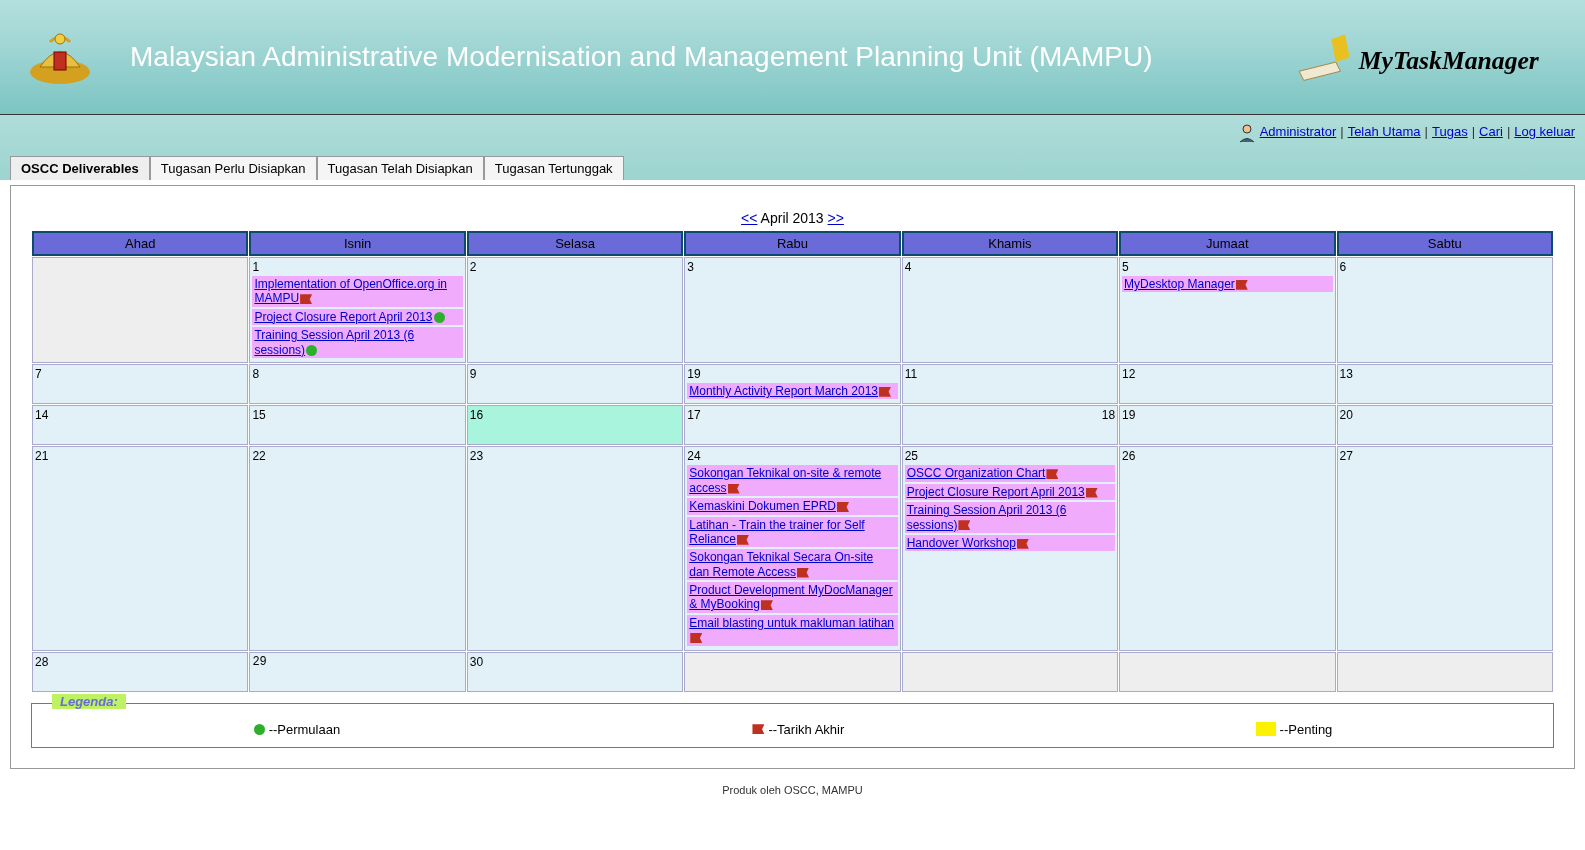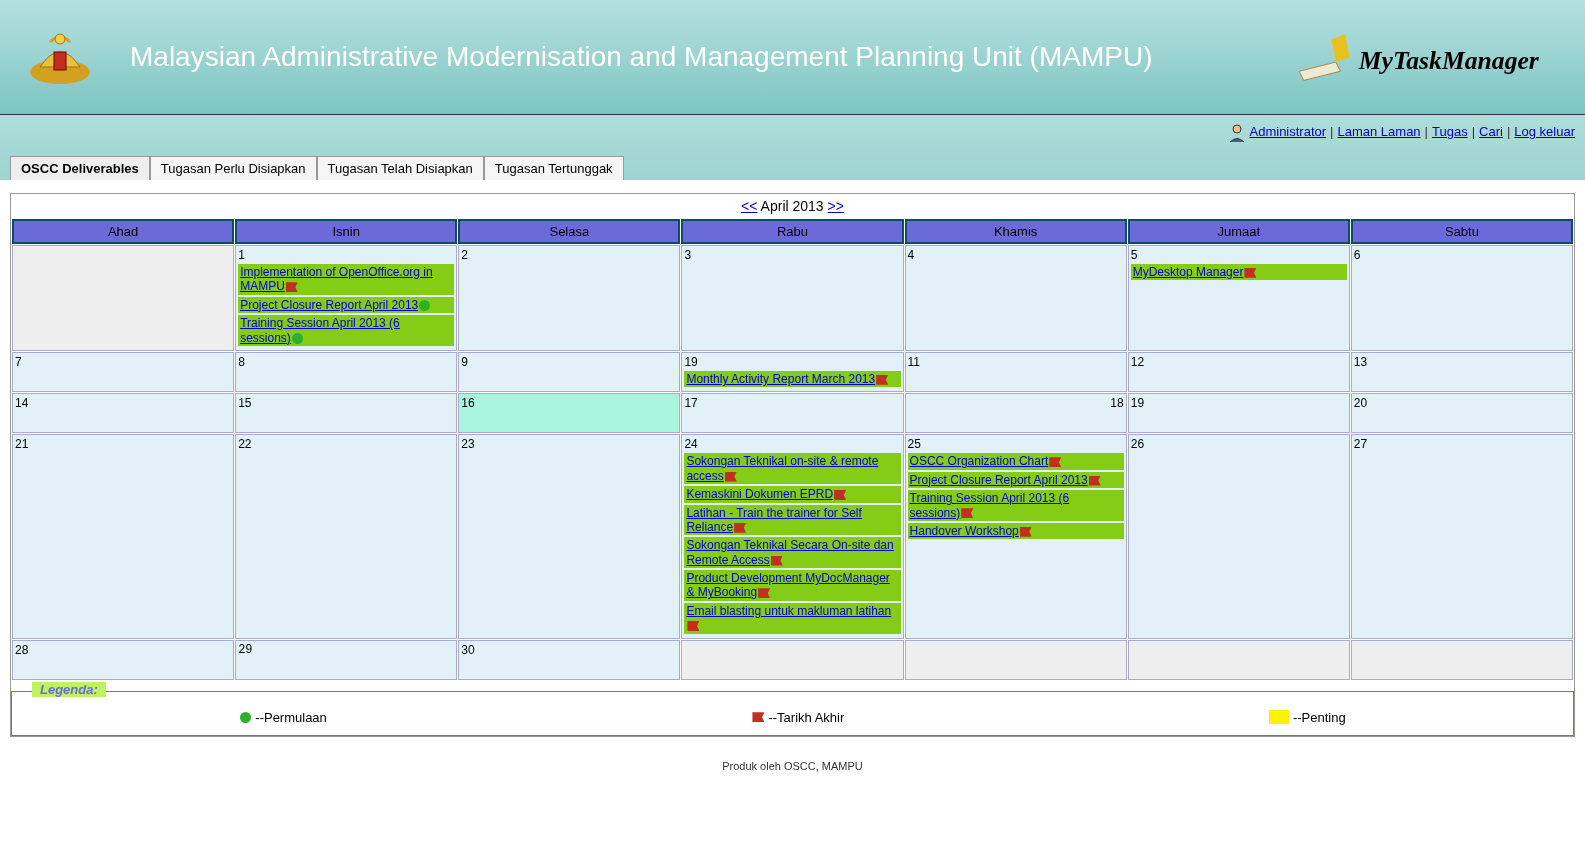--- a/index.html
+++ b/index.html
@@ -45,34 +45,34 @@
   margin-right:0;
   cursor:pointer;
 }
 .tab.active { font-weight:bold; background:#eee; }
 .tab:not(.active) { background:#f5f5f5; }
 
 
 .content {
   background:#fff;
   border:1px solid #999;
-  margin:13px 10px;
-  padding:0;
+  margin:5px 10px;
+  padding:20px;
 }
 .month-nav { text-align:center; padding:4px 0; font-size:14px; }
 .month-nav a { color:#0000cc; text-decoration:underline; cursor:pointer; }
 
 
 table.cal { width:100%; border-collapse:separate; border-spacing:1px; }
 table.cal th { background:#6a6ad9; color:#000000; font-weight:normal; padding:3px; font-size:13px; border:2px solid #0c4a6e; width:14.28%; }
 table.cal td { background:#e1f1f7; border:1px solid #aac; vertical-align:top; padding:2px; font-size:12px; min-height:40px; }
 table.cal td.other { background:#eee; }
 table.cal td.today { background:#a8f4dc; }
 .daynum { font-weight:normal; font-size:12px; }
-.task { background:#84cc16; margin:2px 0; padding:1px 2px; font-size:12px; line-height:1.2; }
+.task { background:#f0abfc; margin:2px 0; padding:1px 2px; font-size:12px; line-height:1.2; }
 .task a { color:#0000cc; text-decoration:underline; cursor:pointer; }
 .flag-start { display:inline-block; width:11px; height:11px; background:#2cb02c; border-radius:50%; vertical-align:middle; margin-left:1px; }
 .flag-end { display:inline-block; width:12px; height:10px; background:#c03020; vertical-align:middle; margin-left:1px; clip-path: polygon(0 0, 100% 0, 80% 50%, 100% 100%, 0 100%); }
 
 
 .legend { border:1px solid #6a6ad9; margin-top:10px; padding:10px 15px 10px 15px; position:relative; }
 .legend-title { position:absolute; top:-10px; left:20px; background:#bef264; padding:0 8px; color:#6a6ad9; font-weight:bold; font-style:italic; }
 .legend-items { display:flex; justify-content:space-around; padding-top:8px; font-size:13px; }
 .legend-item { display:flex; align-items:center; gap:4px; }
 .legend-box { display:inline-block; width:20px; height:14px; background:#fcf200; }
@@ -104,21 +104,21 @@
 </div>
 
 <div class="topnav">
   <div class="user-links">
     <span class="user-icon">
       <svg viewBox="0 0 20 20">
           <circle cx="10" cy="6" r="4" fill="#f0c090" stroke="#333"></circle>
           <path d="M3 19 Q10 12 17 19" fill="#406080" stroke="#333"></path>
         </svg>
     </span>
-    <span id="navlinks"><a href="#">Administrator</a><span class="sep">|</span><a href="#">Laman Laman</a><span class="sep">|</span><a href="#">Tugas</a><span class="sep">|</span><a href="#">Cari</a><span class="sep">|</span><a href="#">Log keluar</a></span>
+    <span id="navlinks"><a href="#">Administrator</a><span class="sep">|</span><a href="#">Telah Utama</a><span class="sep">|</span><a href="#">Tugas</a><span class="sep">|</span><a href="#">Cari</a><span class="sep">|</span><a href="#">Log keluar</a></span>
   </div>
   <div class="tabs" id="tabs">
       <div class="tab active">OSCC Deliverables</div>
       <div class="tab">Tugasan Perlu Disiapkan</div>
       <div class="tab">Tugasan Telah Disiapkan</div>
       <div class="tab">Tugasan Tertunggak</div>
     </div>
 </div>
 
 <div class="content">

